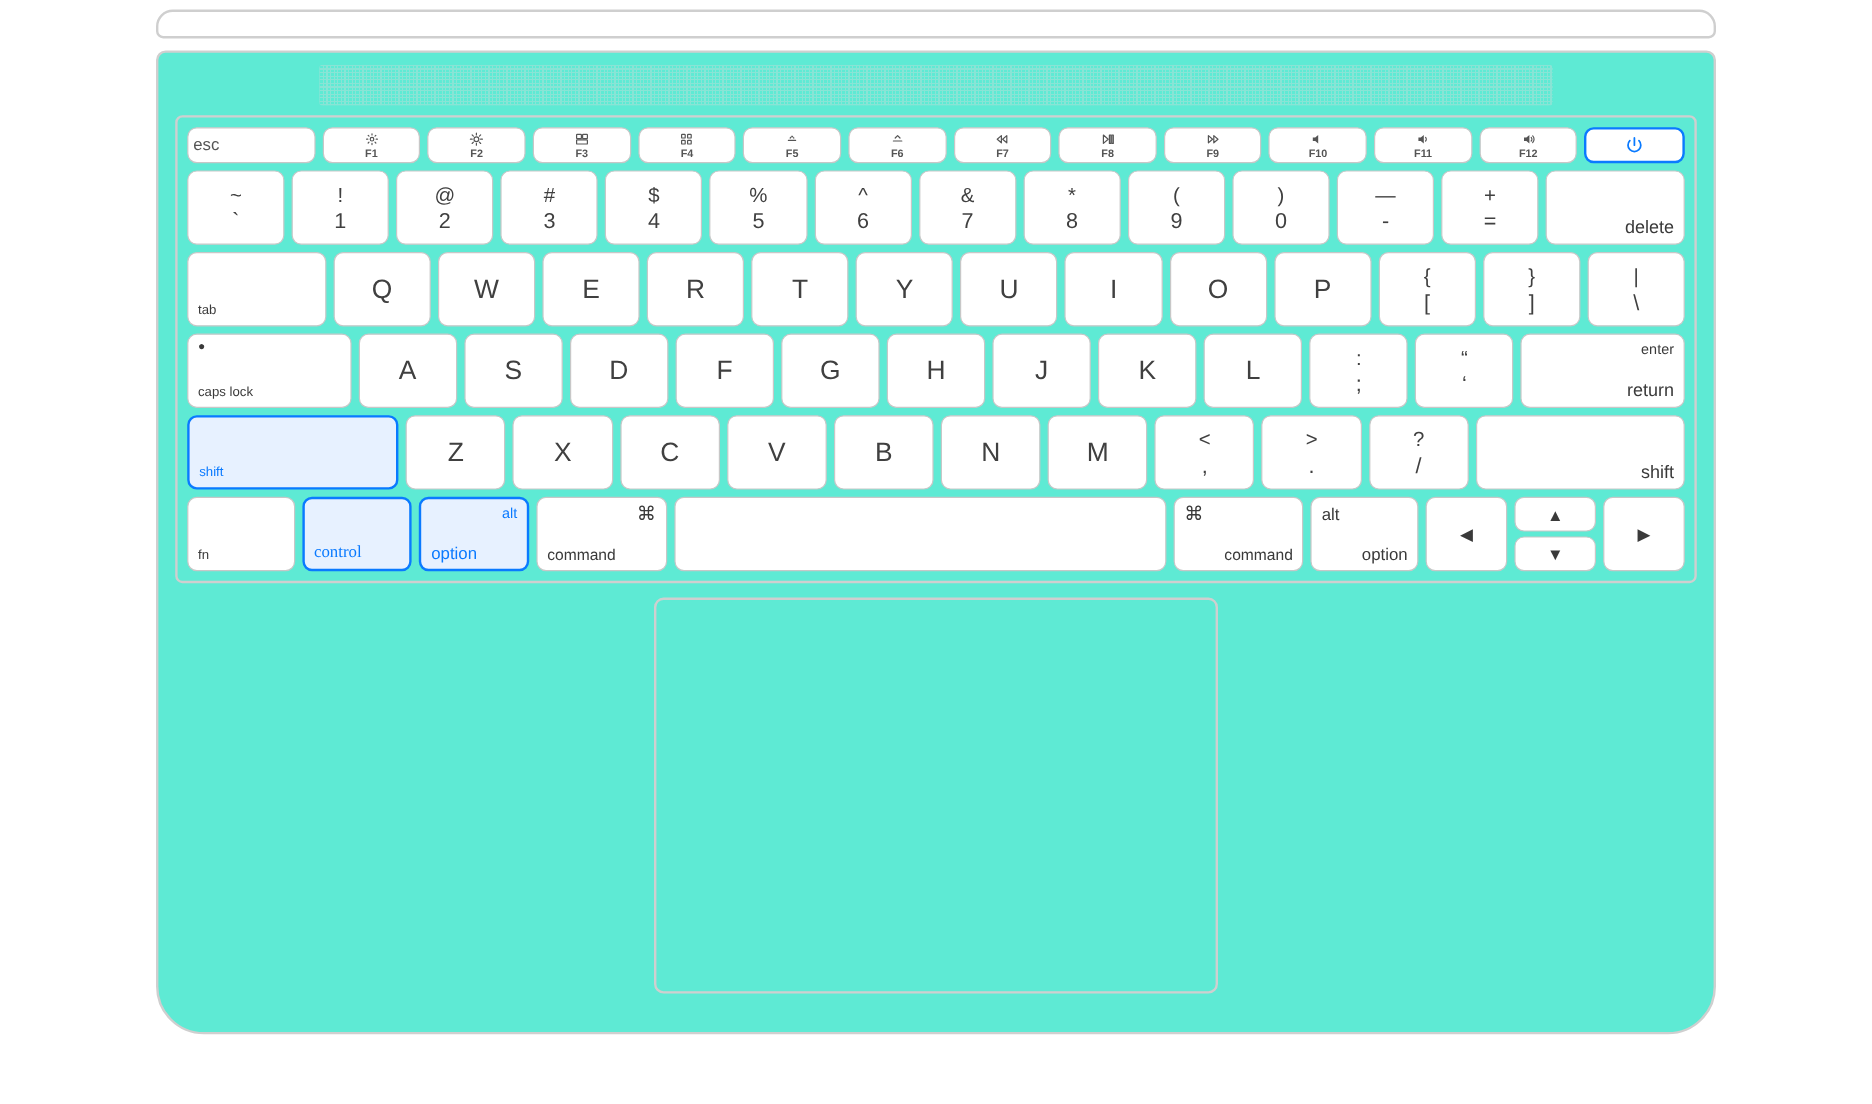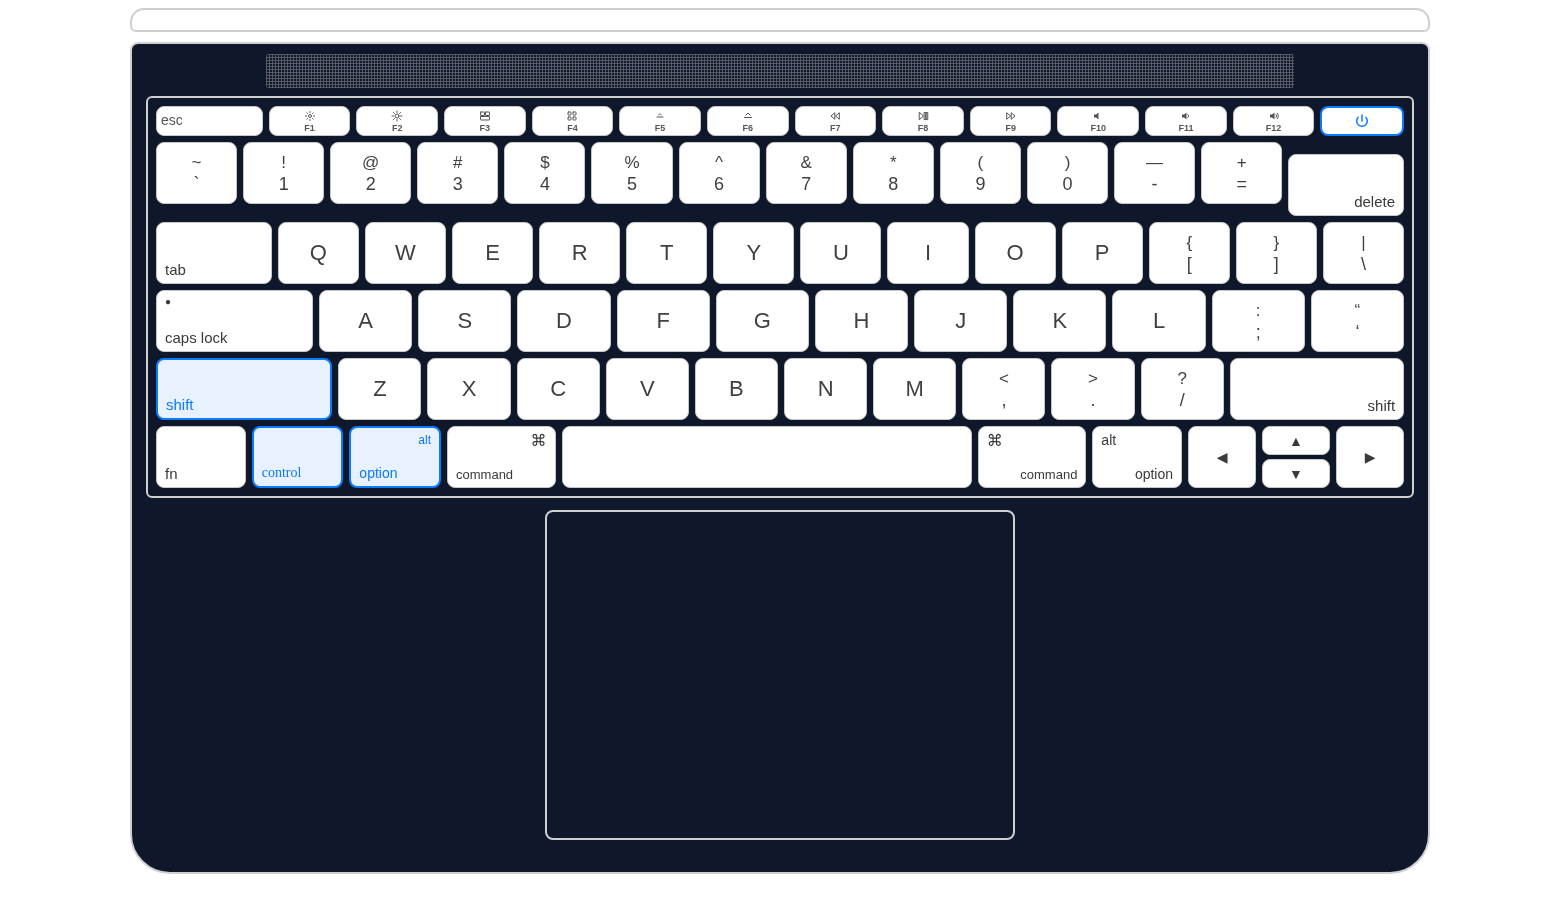--- a/index.html
+++ b/index.html
@@ -1,31 +1,31 @@
 <!DOCTYPE html>
 <html><head>
 <meta charset="utf-8">
 <style>
   *{box-sizing:border-box;margin:0;padding:0;}
   body{background:#fff;font-family:-apple-system,BlinkMacSystemFont,"Helvetica Neue",Arial,sans-serif;display:flex;justify-content:center;align-items:flex-start;padding-top:8px;}
   .laptop{width:1300px;position:relative;}
   .lid{height:24px;border:2px solid #cfcfcf;border-radius:14px 14px 6px 6px;background:#fff;position:relative;margin:0 auto;width:1300px;}
   .hinge-row{height:10px;display:flex;justify-content:center;}
-  .body-shell{border:2px solid #cfcfcf;border-radius:8px 8px 40px 40px;background:#0f172a;padding:10px 14px 32px 14px;position:relative;}
+  .body-shell{border:2px solid #cfcfcf;border-radius:8px 8px 40px 40px;background:#5eead4;padding:10px 14px 32px 14px;position:relative;}
   .speaker{height:34px;background:repeating-linear-gradient(90deg,#d9d9d9 0 1px,transparent 1px 3px),repeating-linear-gradient(0deg,#d9d9d9 0 1px,transparent 1px 3px);border-radius:3px;margin:0 120px 8px 120px;opacity:.35;}
   .keyboard{border:2px solid #cfcfcf;border-radius:6px;padding:8px;display:flex;flex-direction:column;gap:6px;}
   .row{display:flex;gap:6px;}
   .key{background:#fff;border:1.5px solid #c7c7c7;border-radius:8px;position:relative;display:flex;align-items:flex-end;justify-content:flex-start;padding:4px 8px 6px 8px;color:#3a3a3a;font-size:15px;line-height:1;}
   .key .center{position:absolute;inset:0;display:flex;align-items:center;justify-content:center;font-size:22px;font-weight:400;color:#404040;}
   .key .stack{position:absolute;inset:0;display:flex;flex-direction:column;align-items:center;justify-content:center;gap:4px;font-size:18px;color:#404040;line-height:1;}
   .key .stack .top{font-size:17px;}
   .key .br{position:absolute;right:8px;bottom:6px;font-size:15px;}
   .key .tr{position:absolute;right:8px;top:6px;font-size:12px;}
   .key .tl{position:absolute;left:8px;top:6px;font-size:14px;}
-  .key .bl{position:absolute;left:8px;bottom:6px;font-size:15px;}
+  .key .bl{position:absolute;left:8px;bottom:6px;font-size:11px;}
   .key.hl{border:2.5px solid #0a7aff;background:#e7f1ff;color:#0a7aff;}
   .key.hl-border{border:2.5px solid #0a7aff;}
   .fkey{height:30px;flex:1;display:flex;flex-direction:column;align-items:center;justify-content:center;padding:3px 4px;font-size:10px;color:#555;}
   .fkey .flabel{font-size:9px;margin-top:2px;color:#555;font-weight:600;}
   .fkey .ficon{font-size:12px;color:#555;line-height:1;}
   .h-reg{height:62px;}
   .h-mod{height:62px;}
   .esc{flex:1.35;align-items:flex-start;padding-top:6px;}
   .power{flex:1;}
   .w1{flex:1;}
@@ -222,21 +222,21 @@
               <div class="stack">
                 <span class="top">—</span>
                 <span>-</span>
               </div>
             </div><div class="key h-reg w1">
               <div class="stack">
                 <span class="top">+</span>
                 <span>=</span>
               </div>
             </div></div>
-        <div class="key h-reg" style="flex:1.55;margin-top:12px;">
+        <div class="key h-reg" style="flex:1.55;">
           <span class="br">delete</span>
         </div>
       </div>
 
       <div class="row">
         <div class="key h-reg" style="flex:1.55;">
           <span class="bl">tab</span>
         </div>
         <div id="row2L" style="display:contents;"><div class="key h-reg w1">
               <div class="center">Q</div>
@@ -305,20 +305,24 @@
               <div class="stack">
                 <span class="top">:</span>
                 <span>;</span>
               </div>
             </div><div class="key h-reg w1">
               <div class="stack">
                 <span class="top">“</span>
                 <span>‘</span>
               </div>
             </div></div>
+        <div class="key h-reg" style="flex:1.85;">
+          <span class="tr">enter</span>
+          <span class="br">return</span>
+        </div>
       </div>
 
       <div class="row">
         <div class="key h-reg hl" style="flex:2.4;">
           <span class="bl" style="color:#0a7aff;">shift</span>
         </div>
         <div id="row4L" style="display:contents;"><div class="key h-reg w1">
               <div class="center">Z</div>
             </div><div class="key h-reg w1">
               <div class="center">X</div>

